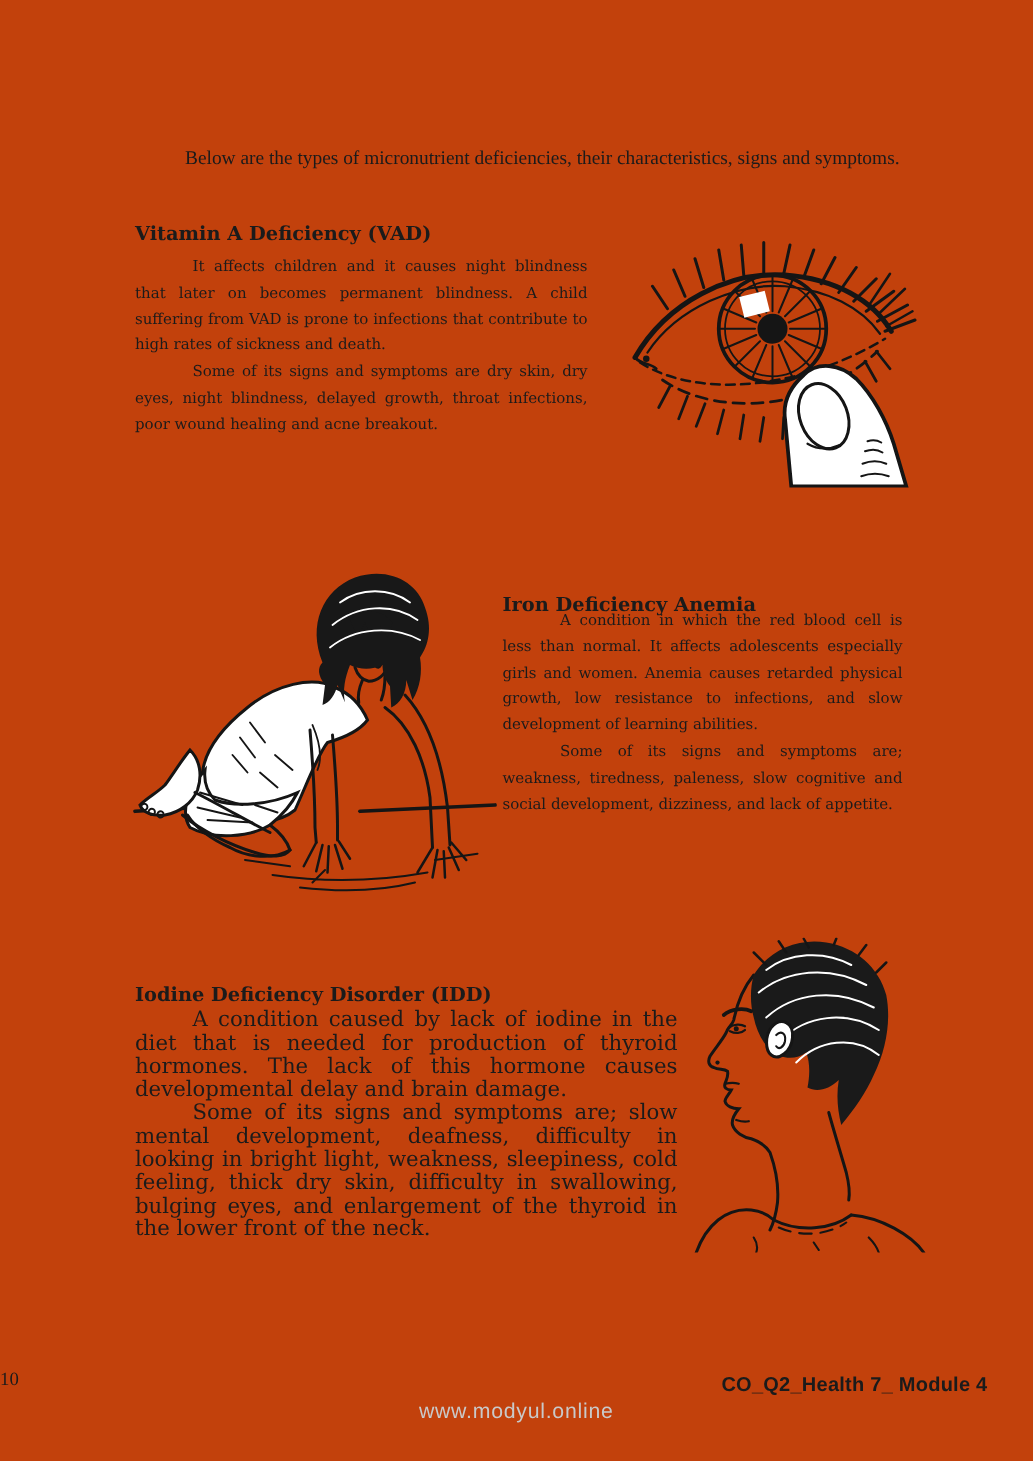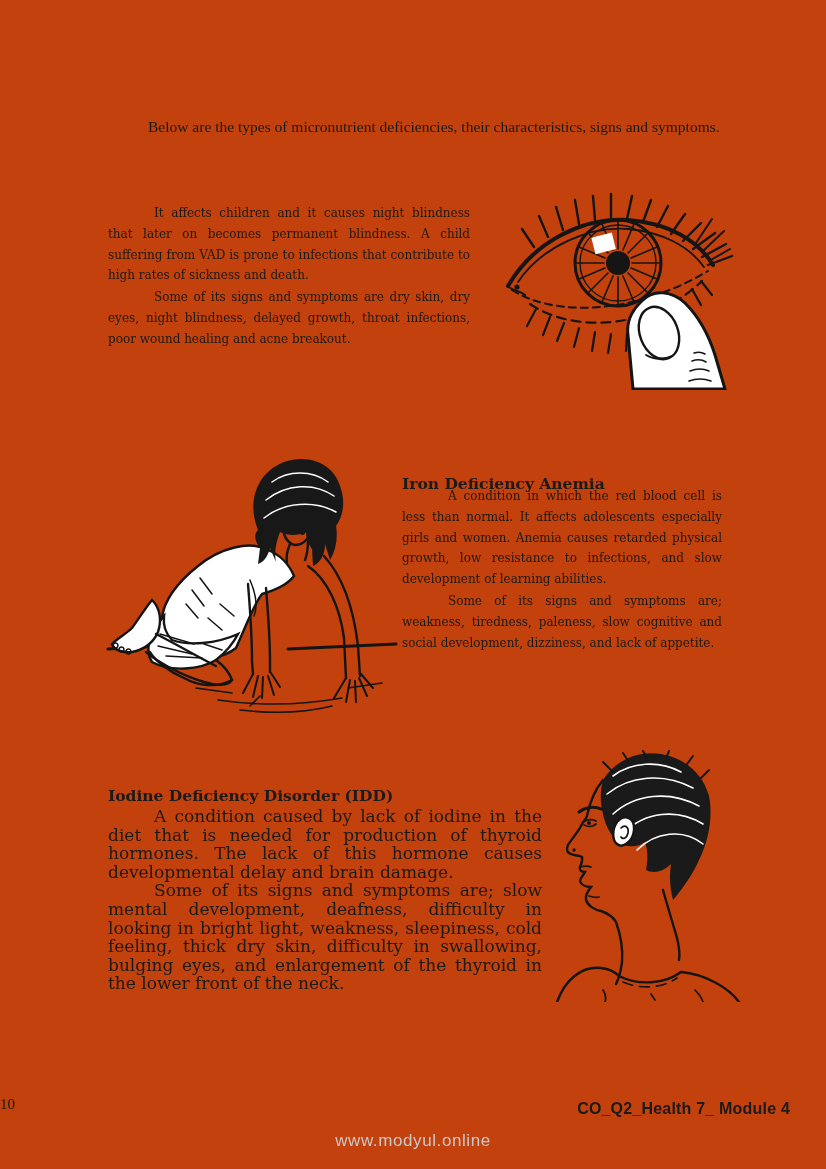--- a/index.html
+++ b/index.html
@@ -45,30 +45,31 @@
     font-family:"Liberation Serif", serif;font-size:15px;
   }
   #module-label{
     right:36px;top:1100px;
     font-family:"Liberation Sans", sans-serif;font-weight:bold;font-size:16px;
     letter-spacing:0.2px;white-space:nowrap;
   }
   #watermark{
     left:0;top:1119px;width:826px;text-align:center;
     font-family:"Liberation Sans", sans-serif;font-size:17px;
-    color:#c9c9c9;letter-spacing:0.6px;margin-top:12px;
+    color:#c9c9c9;letter-spacing:0.6px;
   }
 </style>
 </head>
 <body>
 
 <div id="page">
 
   <p id="intro" class="abs">Below are the types of micronutrient deficiencies, their characteristics, signs and symptoms.</p>
 
+  <div id="vad-heading" class="abs sec-heading">Vitamin A Deficiency (VAD)</div>
   <div id="vad-text" class="abs body-col">
     <p>It affects children and it causes night blindness that later on becomes permanent blindness. A child suffering from VAD is prone to infections that contribute to high rates of sickness and death.</p>
     <p>Some of its signs and symptoms are dry skin, dry eyes, night blindness, delayed growth, throat infections, poor wound healing and acne breakout.</p>
   </div>
 
   <div id="eye-illustration" class="abs">
     <svg width="238" height="208" viewBox="0 0 238 206">
       <g stroke="#151515" fill="none" stroke-linecap="round">
 
         <path stroke-width="2.4" d="M38,64 L26,46 M52,54 L43,33 M67,47 L60,24 M83,41 L79,17 M99,37 L97,13 M115,35 L115,11 M131,36 L136,13 M147,39 L155,17 M161,44 L172,23 M175,51 L189,31 M187,58 L205,40 M197,66 L219,50 M206,74 L230,61 M212,82 L236,73"></path>

